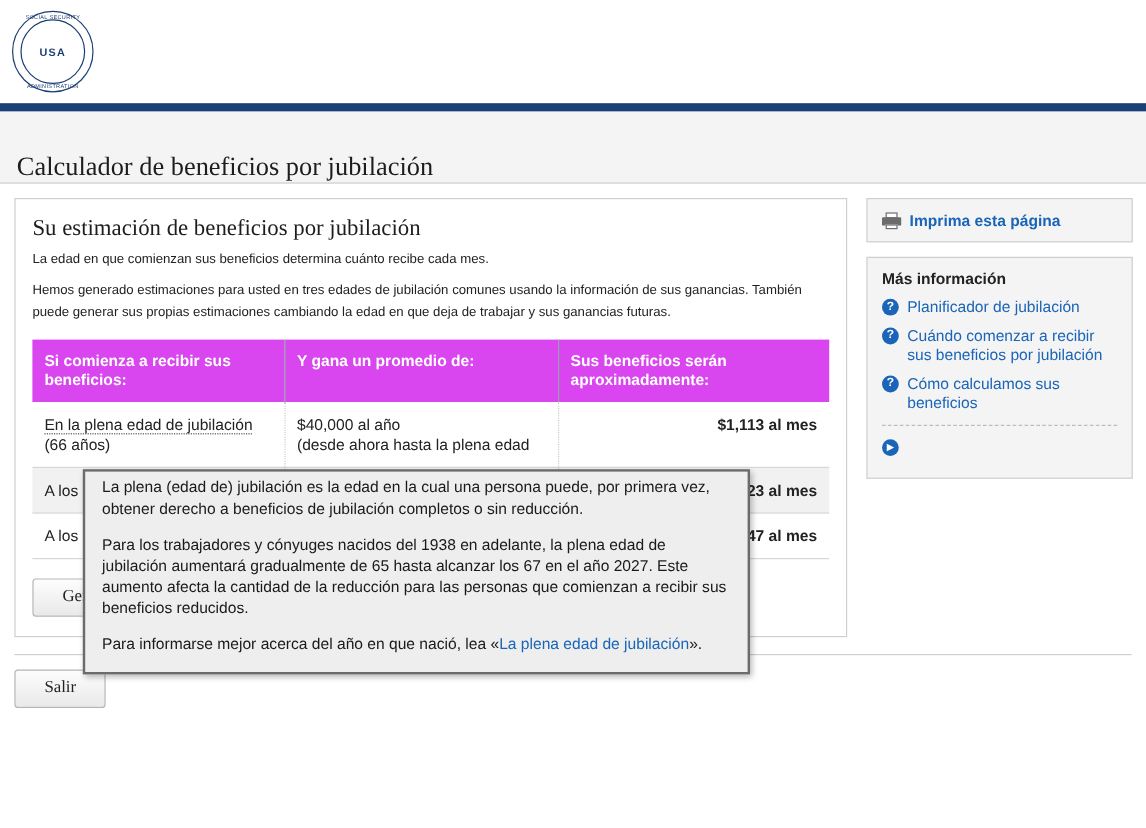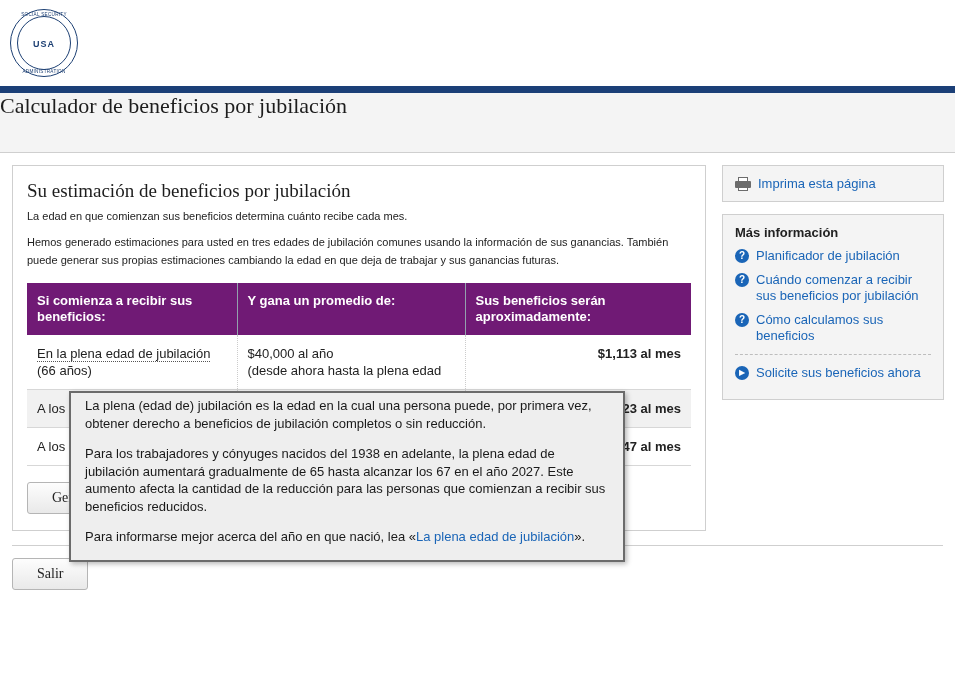--- a/index.html
+++ b/index.html
@@ -83,21 +83,22 @@
     background: #1b3f77;
     width: 100%;
   }
 
   
   .page-title-band {
     background: #f4f4f4;
     border-bottom: 1px solid #cfcfcf;
     height: 60px;
     display: flex;
-    align-items: flex-start;
+    align-items: flex-end;
+    padding-left: 14px;
   }
   .page-title {
     font-family: "Liberation Serif", serif;
     font-size: 22px;
     color: #1d1d1d;
     font-weight: normal;
   }
 
   
   .content-wrap {
@@ -138,21 +139,21 @@
     color: #222;
   }
 
   
   table.results {
     width: 100%;
     border-collapse: collapse;
     table-layout: fixed;
   }
   table.results th {
-    background: #701a75;
+    background: #d946ef;
     color: #ffffff;
     text-align: left;
     font-weight: bold;
     font-size: 13px;
     padding: 10px 10px;
     line-height: 16px;
     vertical-align: top;
     border-right: 1px solid #93a1ad;
   }
   table.results th:last-child { border-right: none; }
@@ -203,20 +204,21 @@
     border: 1px solid #cfcfcf;
     background: #f4f4f4;
     padding: 10px 12px;
     margin-bottom: 12px;
   }
   .side-print {
     display: flex;
     align-items: center;
     gap: 7px;
     font-size: 13px;
+    font-weight: bold;
   }
   .printer-icon {
     width: 16px; height: 14px;
     position: relative;
     flex: 0 0 16px;
   }
   .printer-icon .body {
     position: absolute; left: 0; top: 4px;
     width: 16px; height: 7px;
     background: #6c6c6c;
@@ -427,21 +429,20 @@
           </li>
           <li>
             <span class="q-icon">?</span>
             <a class="link">Cómo calculamos sus beneficios</a>
           </li>
         </ul>
         <div class="side-sep"></div>
         <ul class="side-list">
           <li>
             <span class="play-icon">▶</span>
-            <a class="link">Solicite sus beneficios ahora</a>
           </li>
         </ul>
       </div>
     </div>
   </div>
 
   <div class="bottom-bar">
     <span class="btn">Salir</span>
   </div>
 </div>

